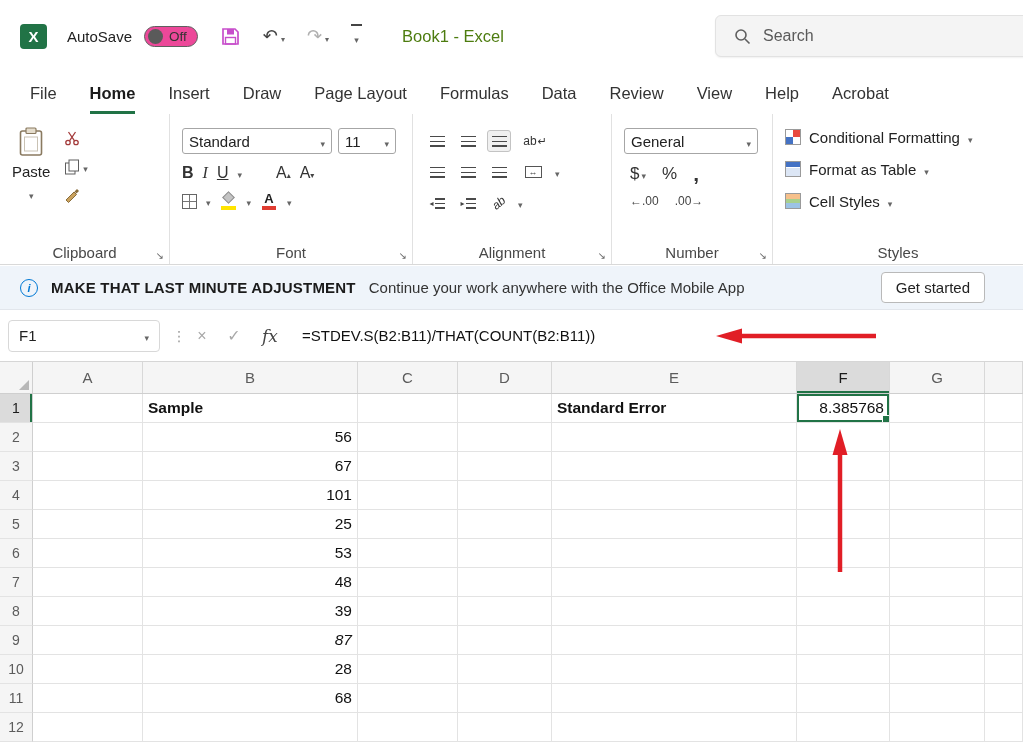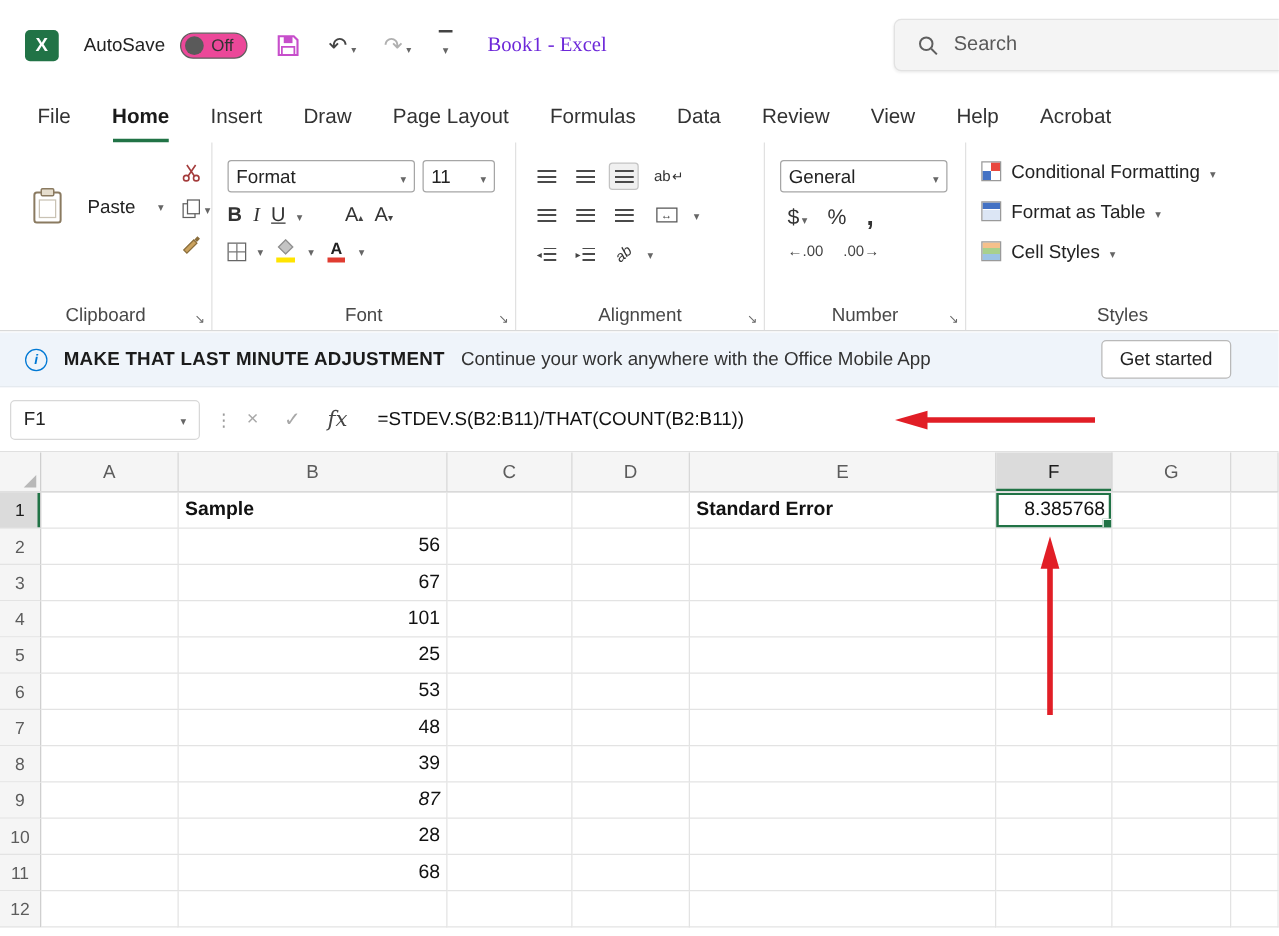--- a/index.html
+++ b/index.html
@@ -15,38 +15,38 @@
   .toggle .knob { width:15px; height:15px; border-radius:50%; background:#5a5a5a; }
   .toggle-text { font-size:13.5px; color:#333; }
   .tb-btn { margin-left:22px; display:inline-flex; align-items:center; gap:3px; font-size:18px; color:#444; }
   .tb-btn.disabled { color:#b0b0b0; }
   .glyph { font-size:18px; line-height:18px; }
   .chev::after { content:"▾"; font-size:9px; color:#666; }
   .tb-btn .chev::after { font-size:8px; }
   .qat { display:inline-flex; flex-direction:column; align-items:center; }
   .qat .bar { width:11px; height:2px; background:#444; margin-bottom:1px; }
   .qat .chev::after { font-size:9px; }
-  .doc-title { margin-left:28px; font-size:16.5px; color:#6d28d9;font-family:Liberation Serif, serif; }
+  .doc-title { margin-left:40px; font-size:16.5px; color:#4d7c0f; }
   .searchbox { position:absolute; left:715px; top:15px; width:330px; height:42px; background:#f4f4f4; border:1px solid #e2e2e2; border-radius:6px; display:flex; align-items:center; padding-left:18px; gap:12px; box-shadow:0 1px 2px rgba(0,0,0,.06); }
   .searchbox span { color:#5a5a5a; font-size:16px; }
 
   
   .tabsrow { position:absolute; top:72px; left:0; right:0; height:42px; display:flex; align-items:stretch; padding-left:30px; gap:33px; background:#fff; }
   .tab { display:flex; align-items:center; font-size:16.5px; color:#333; }
   .tab.active { font-weight:600; color:#1b1b1b; box-shadow:inset 0 -3px 0 var(--green,#217346); }
 
   
   .ribbon { position:absolute; top:114px; left:0; right:0; height:151px; background:#fff; border-bottom:1px solid #d9d9d9; display:flex; }
   .rgroup { position:relative; border-right:1px solid #e1e1e1; padding:8px 10px 22px 12px; }
   .rgroup.last { border-right:none; }
   .glabel { position:absolute; bottom:3px; left:0; right:0; text-align:center; font-size:15px; color:#484848; }
   .launcher { position:absolute; right:5px; bottom:3px; font-size:10px; color:#6a6a6a; }
 
   .gbody.clip { display:flex; gap:14px; }
-  .paste { display:flex; flex-direction:row; align-items:center; gap:18px; padding-top:4px;margin-left:12px; }
+  .paste { display:flex; flex-direction:column; align-items:center; gap:5px; padding-top:4px; }
   .plabel { font-size:15px; color:#222; }
   .clip-mini { display:flex; flex-direction:column; gap:12px; padding-top:8px; }
   .mini { display:inline-flex; align-items:center; gap:3px; }
 
   .frow { display:flex; align-items:center; gap:6px; margin-top:6px; }
   .frow.icons { gap:9px; margin-top:10px; }
   .combo { display:flex; align-items:center; justify-content:space-between; border:1px solid #a6a6a6; border-radius:3px; background:#fff; height:26px; padding:0 6px; font-size:15px; color:#222; }
   .fbtn { font-size:16px; color:#333; display:inline-flex; align-items:baseline; }
   .fbtn.bold { font-weight:bold; }
   .fbtn.italic { font-family:"Liberation Serif", serif; font-style:italic; }
@@ -217,21 +217,21 @@
       </div>
       <div class="glabel">
         <span>Clipboard</span>
       </div>
       <span class="launcher">↘</span>
     </div>
 
     <div class="rgroup" style="width:243px">
       <div class="frow">
         <div class="combo" style="width:150px">
-          <span>Format</span>
+          <span>Standard</span>
           <span class="chev"></span>
         </div>
         <div class="combo" style="width:58px">
           <span>11</span>
           <span class="chev"></span>
         </div>
       </div>
       <div class="frow icons">
         <span class="fbtn bold">B</span>
         <span class="fbtn italic">I</span>

